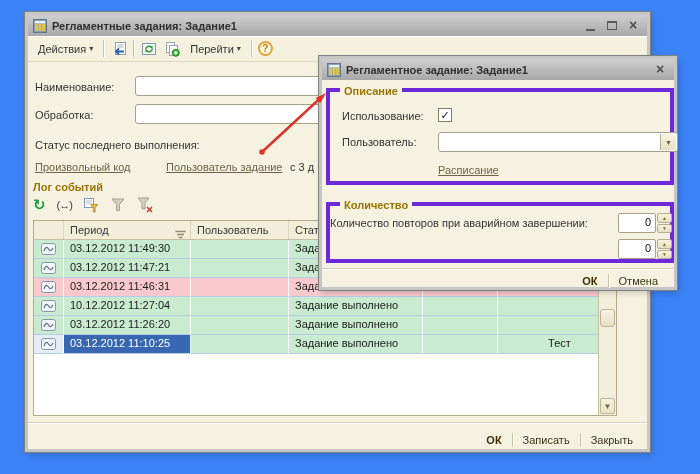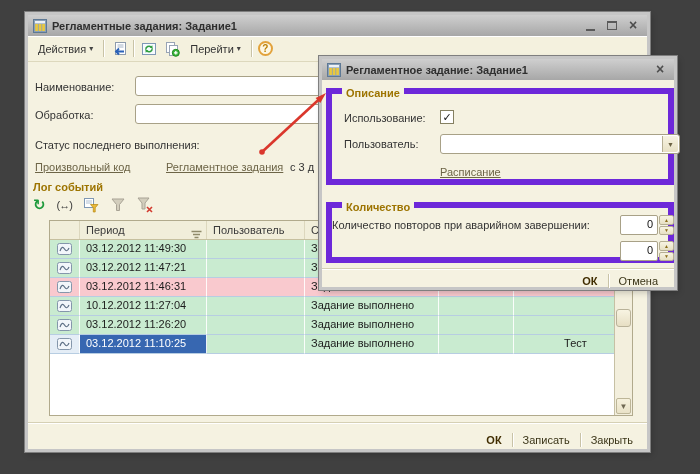--- a/index.html
+++ b/index.html
@@ -1,17 +1,17 @@
 <!DOCTYPE html>
 <html><head>
 <meta charset="utf-8">
 <style>
   * { margin:0; padding:0; box-sizing:border-box; }
   body { font-family:"Liberation Sans","DejaVu Sans",sans-serif; background:#fff; }
-  .stage { position:relative; width:700px; height:474px; background:#404040; overflow:hidden; font-size:11px; color:#2e2e2e; }
+  .stage { position:relative; width:700px; height:474px; background:#3b82f6; overflow:hidden; font-size:11px; color:#2e2e2e; }
 
   
   .win { position:absolute; background:#f5f2e1; border:3px solid #c6c6c6;
          box-shadow:0 0 0 1px #7f7f7f, 2px 3px 6px rgba(0,0,0,.18); }
   .titlebar { position:absolute; left:0; top:0; right:0; height:21px;
               background:linear-gradient(180deg,#cfcfcf,#a7a7a7);
               display:flex; align-items:center; gap:5px; padding:0 5px;
               font-weight:bold; color:#2f2f2f; }
   .titlebar .ttl { white-space:nowrap; overflow:hidden; }
   .win-controls { margin-left:auto; display:flex; align-items:center; gap:9px; padding-right:3px; }
@@ -76,21 +76,21 @@
   
   .footer-sep { position:absolute; left:0; right:0; height:2px;
                 border-top:1px solid #d5d0b4; border-bottom:1px solid #fff; }
   .footer { position:absolute; left:0; right:0; display:flex; align-items:center;
             justify-content:flex-end; padding-right:4px; }
   .fbtn { padding:3px 10px; color:#3a3417; cursor:pointer; white-space:nowrap; }
   .fbtn.bold { font-weight:bold; color:#402d00; }
   .vsep { width:1px; height:14px; background:#c9c3a7; box-shadow:1px 0 0 #fff; }
 
   
-  .group { position:absolute; border:6px solid #6d28d9; border-radius:0;padding-left:12px; }
+  .group { position:absolute; border:4px solid #6d28d9; border-radius:0;padding-left:12px; }
   .legend { position:absolute; top:-7px; left:10px; background:#f5f2e1; padding:0 4px;
             font-weight:bold; color:#9d7400; white-space:nowrap; }
   .dlabel { position:absolute; color:#333; white-space:nowrap; }
   .checkbox { position:absolute; width:14px; height:14px; background:#fff; border:1px solid #858061;
               display:flex; align-items:center; justify-content:center;
               font-size:11px; font-weight:bold; color:#111; }
   .combo { position:absolute; height:20px; background:#fff; border:1px solid #a8a187; border-radius:3px; }
   .combo input { position:absolute; inset:0; border:0; background:transparent; font:inherit; padding:0 20px 0 5px; width:100%; }
   .combo-btn { position:absolute; right:1px; top:1px; bottom:1px; width:16px;
                background:linear-gradient(#f7f3e2,#e7e0c4); border-left:1px solid #b5ae93;
@@ -180,21 +180,21 @@
 
     <span class="flabel" style="left:7px; top:66px;">Наименование:</span>
     <input class="tinput" style="left: 107px; top: 61px; width: 340px; text-align: right;" value="Задание1">
 
     <span class="flabel" style="left:7px; top:94px;">Обработка:</span>
     <input class="tinput" style="left: 107px; top: 89px; width: 340px;" value="">
 
     <span class="flabel" style="left:7px; top:124px;text-align:right;">Статус последнего выполнения:</span>
 
     <span class="link" style="left:7px; top:146px;">Произвольный код</span>
-    <span class="link" style="left:138px; top:146px;">Регламентное задания</span>
+    <span class="link" style="left:138px; top:146px;">Пользователь задание</span>
     <span class="flabel" style="left:262px; top:146px;">с 3 д</span>
 
     <span class="section-title" style="left:5px; top:166px;">Лог событий</span>
 
     <div class="log-tools" style="left:5px; top:181px;">
       <span class="lt-ic ic-refresh">↻</span>
       <span class="lt-ic ic-range">(↔)</span>
       <span class="lt-ic">
         <svg width="16" height="16" viewBox="0 0 16 16">
           <rect x="1.5" y="1.5" width="9" height="9" fill="#fff" stroke="#7f98b5"></rect>
@@ -209,21 +209,21 @@
         </svg>
       </span>
       <span class="lt-ic">
         <svg width="16" height="16" viewBox="0 0 16 16">
           <polygon points="1,1 12,1 8,6 8,12 5,12 5,6" fill="#d3cebd" stroke="#a8a395"></polygon>
           <path d="M10 10 L15 15 M15 10 L10 15" stroke="#d23b2f" stroke-width="1.6"></path>
         </svg>
       </span>
     </div>
 
-    <div class="log-table" style="left:5px; top:205px; width:584px; height:196px;margin-left:16px;">
+    <div class="log-table" style="left:5px; top:205px; width:584px; height:196px;">
       <div class="thead">
         <div class="c c-icon"></div>
         <div class="c c-period"><span>Период</span>
           <span class="sort-ind">
             <svg width="11" height="9" viewBox="0 0 11 9">
                 <path d="M0.5 1.5 H10.5 M2 4.5 H9 M3.5 7.5 H7.5" stroke="#8f8a6a" stroke-width="1.4"></path>
               </svg>
           </span>
         </div>
         <div class="c c-user"><span>Пользователь</span></div>

